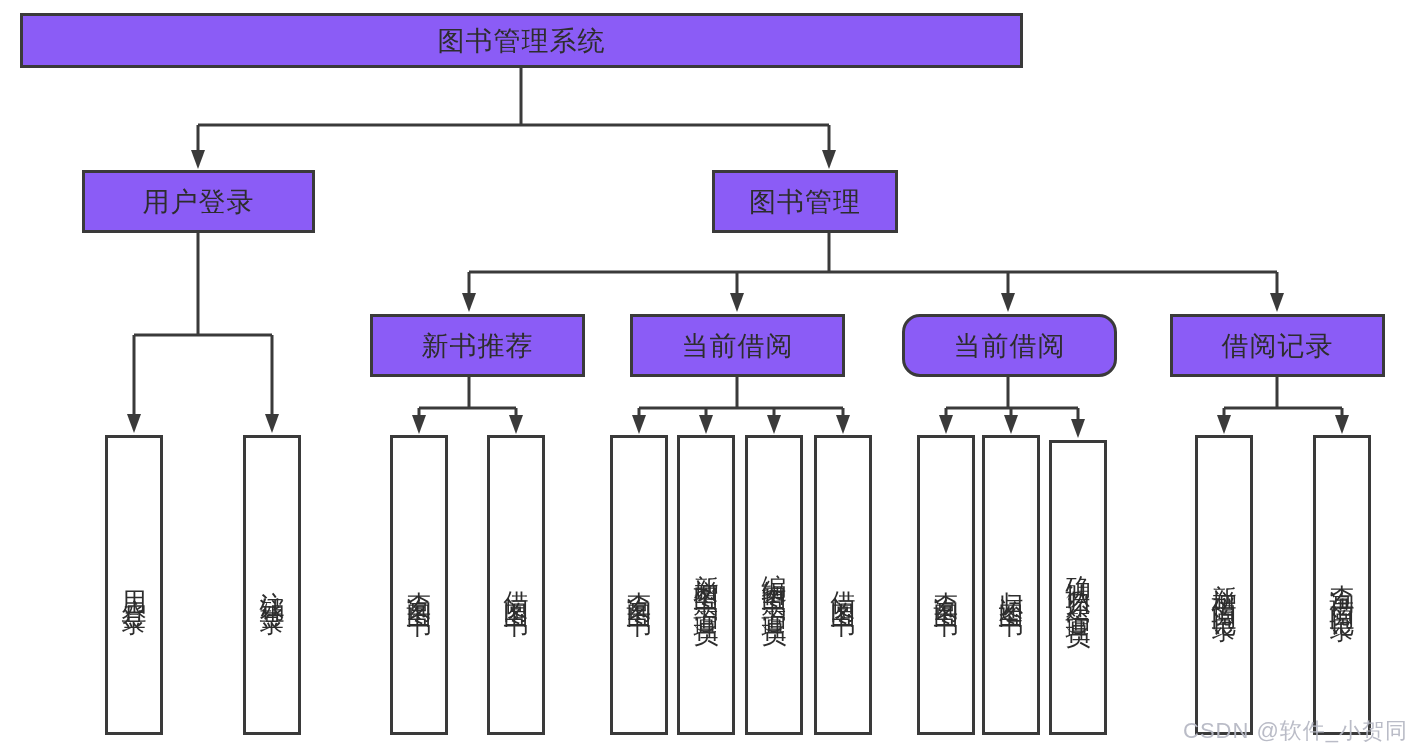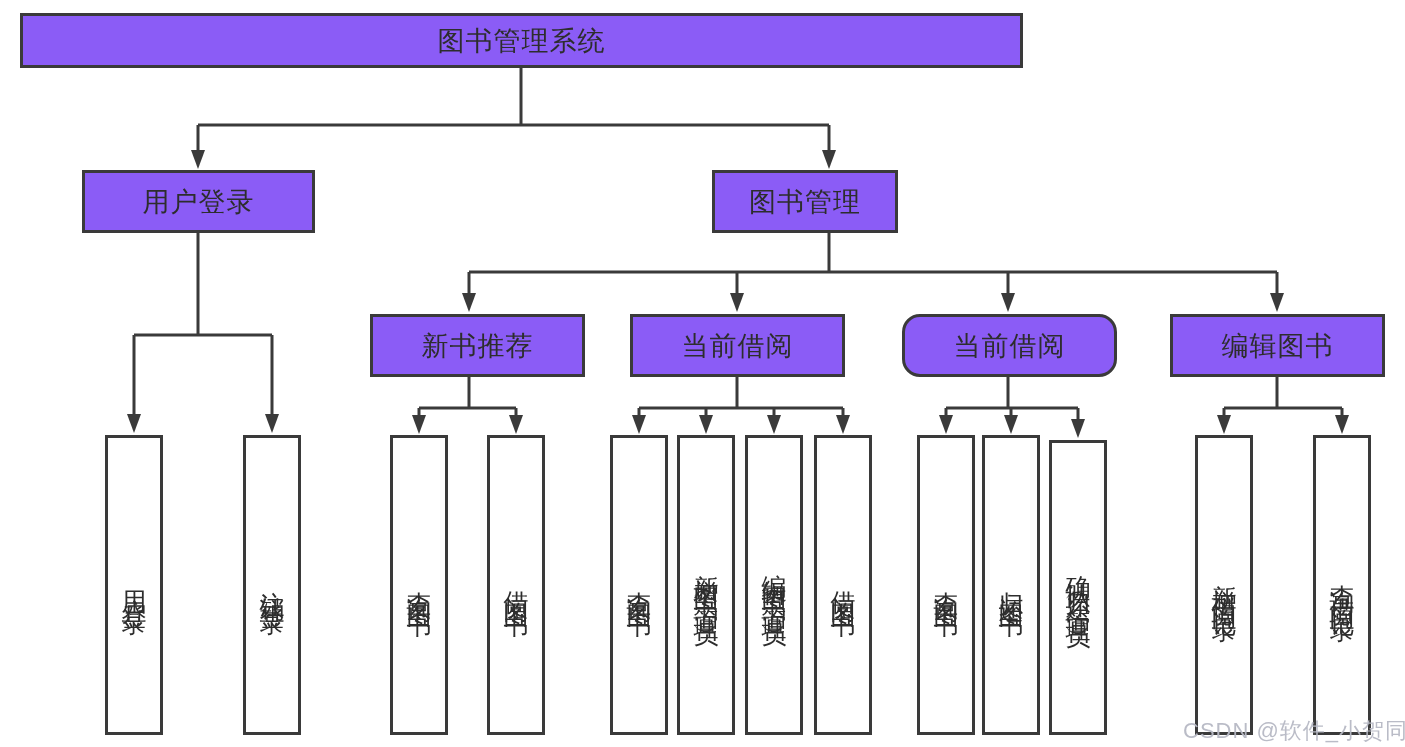--- a/index.html
+++ b/index.html
@@ -116,21 +116,21 @@
   <div class="hbox n-new-books">
     <span>新书推荐</span>
   </div>
   <div class="hbox n-book-borrow">
     <span>当前借阅</span>
   </div>
   <div class="hbox n-current-borrow">
     <span>当前借阅</span>
   </div>
   <div class="hbox n-borrow-records">
-    <span>编辑图书</span>
+    <span>借阅记录</span>
   </div>
 
   <div class="vbox lf1">
     <span class="vtext">用户登录</span>
   </div>
   <div class="vbox lf2">
     <span class="vtext">注销登录</span>
   </div>
 
   <div class="vbox lf3">

